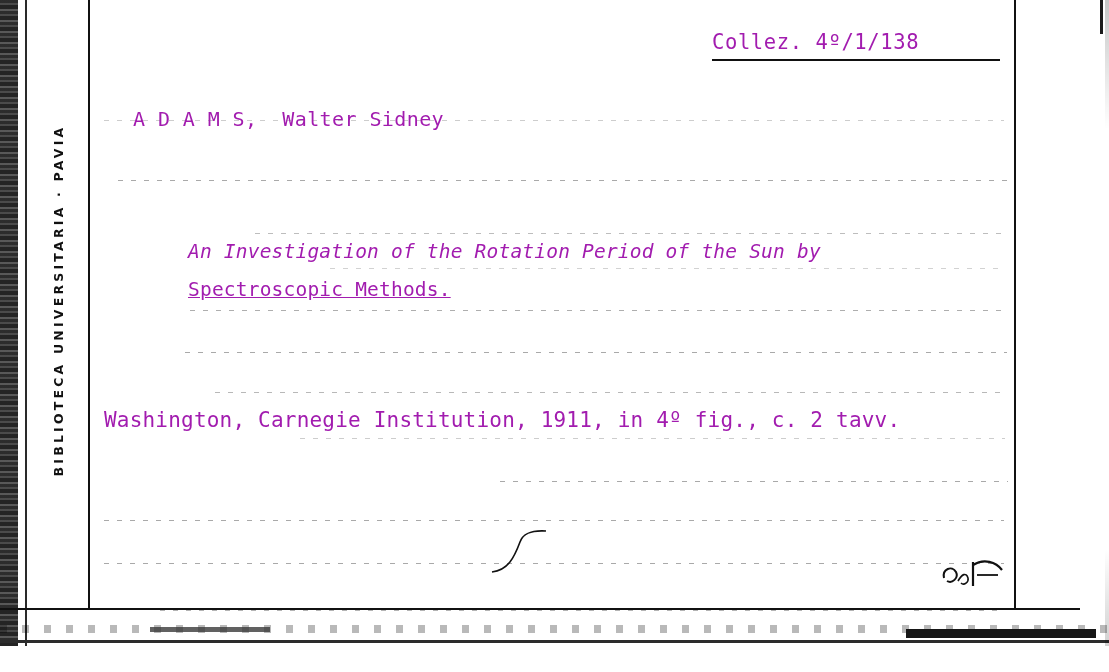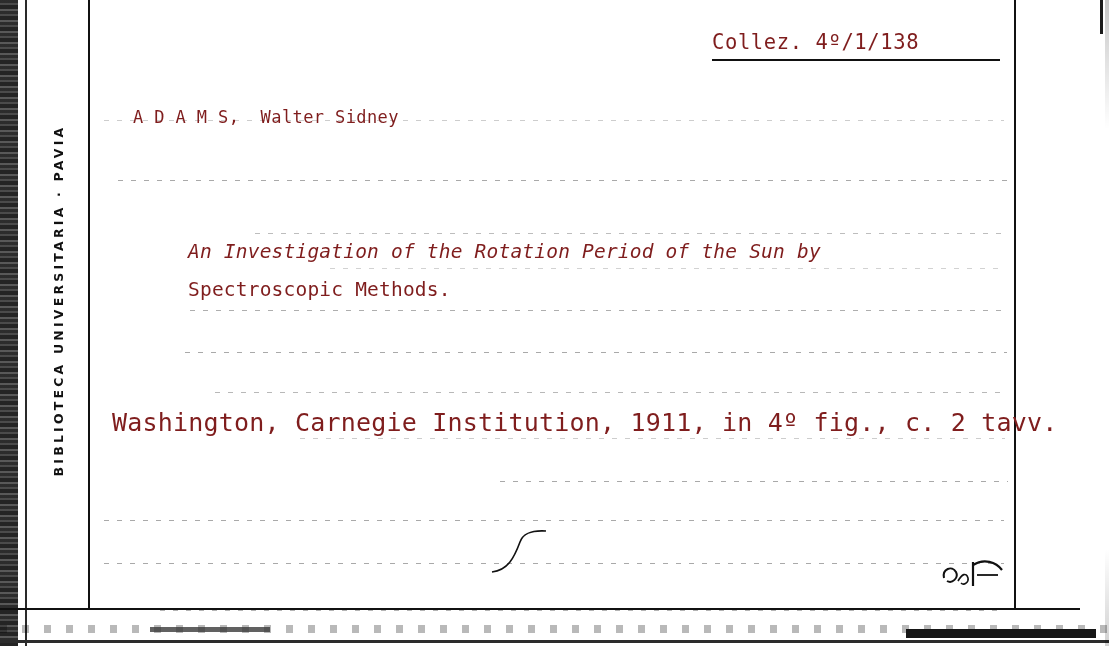--- a/index.html
+++ b/index.html
@@ -156,61 +156,62 @@
     font-family: "DejaVu Sans", sans-serif;
     font-size: 12.5px;
     letter-spacing: 3.2px;
     font-weight: 700;
     color: #111;
   }
 
   
   .typed {
     position: absolute;
-    color: #7f1d1d;
+    color: #a21caf;
     font-family: "DejaVu Sans Mono", monospace;
     white-space: pre;
   }
   .shelfmark {
     left: 712px;
     top: 30px;
     font-size: 20.5px;
     letter-spacing: .6px;
   }
   .shelfmark-underline {
     position: absolute;
     left: 712px;
     top: 59px;
     width: 288px;
     height: 2px;
     background: #111;
   }
   .author {
     left: 133px;
     top: 107px;
-    font-size: 17px;
+    font-size: 20px;
     letter-spacing: .4px;
   }
   .title1 {
     left: 188px;
     top: 240px;
     font-size: 19.5px;
     letter-spacing: .2px;
     font-style: italic;
   }
   .title2 {
     left: 188px;
     top: 278px;
     font-size: 19.5px;
     letter-spacing: .2px;
+    text-decoration: underline;
   }
   .imprint {
-    left: 112px;
+    left: 104px;
     top: 408px;
-    font-size: 25px;
+    font-size: 21px;
     letter-spacing: .2px;
   }
 
   
   .dots {
     position: absolute;
     height: 2px;
     background-image: linear-gradient(to right, #9a9a9a 38%, rgba(255,255,255,0) 0%);
     background-size: 13px 1px;
     background-repeat: repeat-x;

